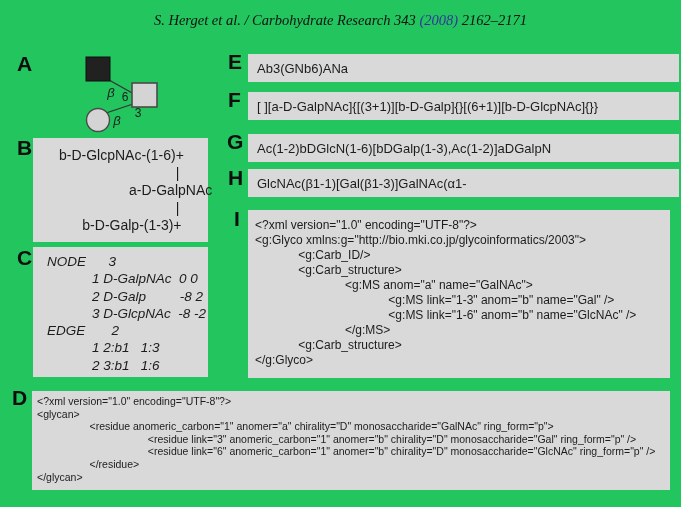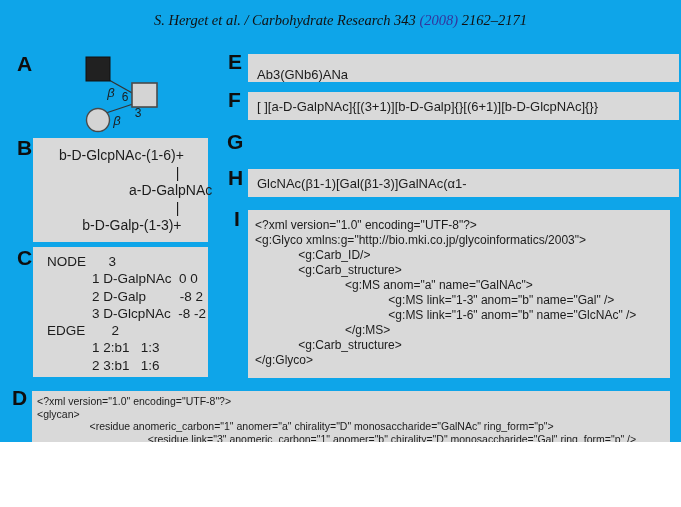--- a/index.html
+++ b/index.html
@@ -1,16 +1,16 @@
 <!DOCTYPE html>
 <html><head>
 <meta charset="utf-8">
 <style>
   html,body{margin:0;padding:0;background:#ffffff;}
-  #page{position:relative;width:681px;height:442px;background:#0ea5e9;overflow:hidden;
+  #page{position:relative;width:681px;height:507px;background:#22c55e;overflow:hidden;
         font-family:"Liberation Sans",sans-serif;color:#1a1a1a;}
   .hdr{position:absolute;top:12px;left:0;width:681px;text-align:center;
        font-family:"Liberation Serif",serif;font-style:italic;font-size:14.5px;color:#111;}
   .hdr .yr{color:#34349c;}
   .plabel{position:absolute;font-weight:bold;font-size:21px;color:#0e0e0e;line-height:1;}
   .gbox{position:absolute;background:#d9d9d9;}
   pre.blk{margin:0;white-space:pre;font-family:"Liberation Sans",sans-serif;color:#1c1c1c;}
   .oneline{display:flex;align-items:center;font-size:13px;color:#1c1c1c;padding-left:9px;}
   svg text{fill:#1c1c1c;}
 </style>
@@ -45,44 +45,47 @@
 
   <div class="gbox" style="left:33px;top:138px;width:175px;height:104px;">
     <pre class="blk" style="font-size:14px;line-height:17.5px;padding:9px 0 0 14px;margin-left:12px;">b-D-GlcpNAc-(1-6)+
                               |
                   a-D-GalpNAc
                               |
       b-D-Galp-(1-3)+</pre>
   </div>
 
   <div class="gbox" style="left:33px;top:247px;width:175px;height:130px;">
-    <pre class="blk" style="font-size:13.5px;line-height:17.3px;padding:6px 0 0 14px;">NODE      3
+    <pre class="blk" style="font-size:13.5px;line-height:17.3px;padding:6px 0 0 14px;font-style:italic;">NODE      3
             1 D-GalpNAc  0 0
             2 D-Galp         -8 2
             3 D-GlcpNAc  -8 -2
 EDGE       2
             1 2:b1   1:3
             2 3:b1   1:6</pre>
   </div>
 
   <div class="gbox" style="left:32px;top:391px;width:638px;height:99px;">
     <pre class="blk" style="font-size:10.5px;line-height:12.6px;padding:4px 0 0 5px;">&lt;?xml version="1.0" encoding="UTF-8"?&gt;
 &lt;glycan&gt;
                   &lt;residue anomeric_carbon="1" anomer="a" chirality="D" monosaccharide="GalNAc" ring_form="p"&gt;
                                       &lt;residue link="3" anomeric_carbon="1" anomer="b" chirality="D" monosaccharide="Gal" ring_form="p" /&gt;
                                       &lt;residue link="6" anomeric_carbon="1" anomer="b" chirality="D" monosaccharide="GlcNAc" ring_form="p" /&gt;
                   &lt;/residue&gt;
 &lt;/glycan&gt;</pre>
   </div>
 
-  <div class="gbox oneline" style="left:248px;top:54px;width:422px;height:28px;align-items:flex-end;">
+  <div class="gbox oneline" style="left:248px;top:54px;width:422px;height:28px;">
     <span>Ab3(GNb6)ANa</span>
   </div>
   <div class="gbox oneline" style="left:248px;top:92px;width:422px;height:28px;">
     <span>[ ][a-D-GalpNAc]{[(3+1)][b-D-Galp]{}[(6+1)][b-D-GlcpNAc]{}}</span>
+  </div>
+  <div class="gbox oneline" style="left:248px;top:134px;width:422px;height:28px;">
+    <span>Ac(1-2)bDGlcN(1-6)[bDGalp(1-3),Ac(1-2)]aDGalpN</span>
   </div>
   <div class="gbox oneline" style="left:248px;top:169px;width:422px;height:28px;">
     <span>GlcNAc(β1-1)[Gal(β1-3)]GalNAc(α1-</span>
   </div>
 
   <div class="gbox" style="left:248px;top:210px;width:422px;height:168px;">
     <pre class="blk" style="font-size:12px;line-height:15px;padding:8px 0 0 7px;">&lt;?xml version="1.0" encoding="UTF-8"?&gt;
 &lt;g:Glyco xmlns:g="http://bio.mki.co.jp/glycoinformatics/2003"&gt;
              &lt;g:Carb_ID/&gt;
              &lt;g:Carb_structure&gt;

